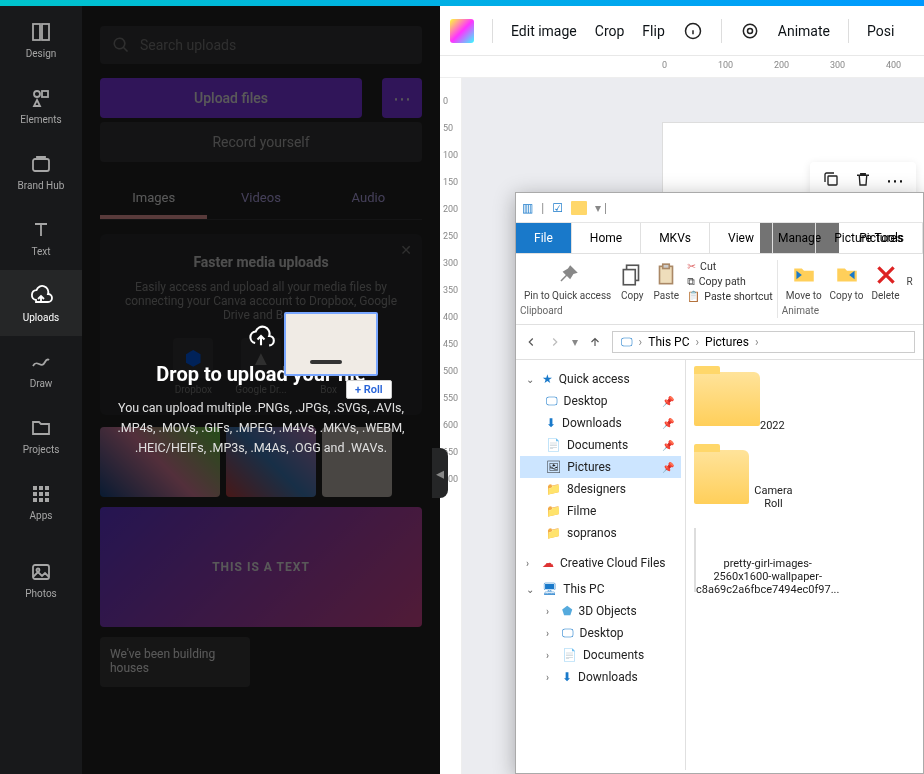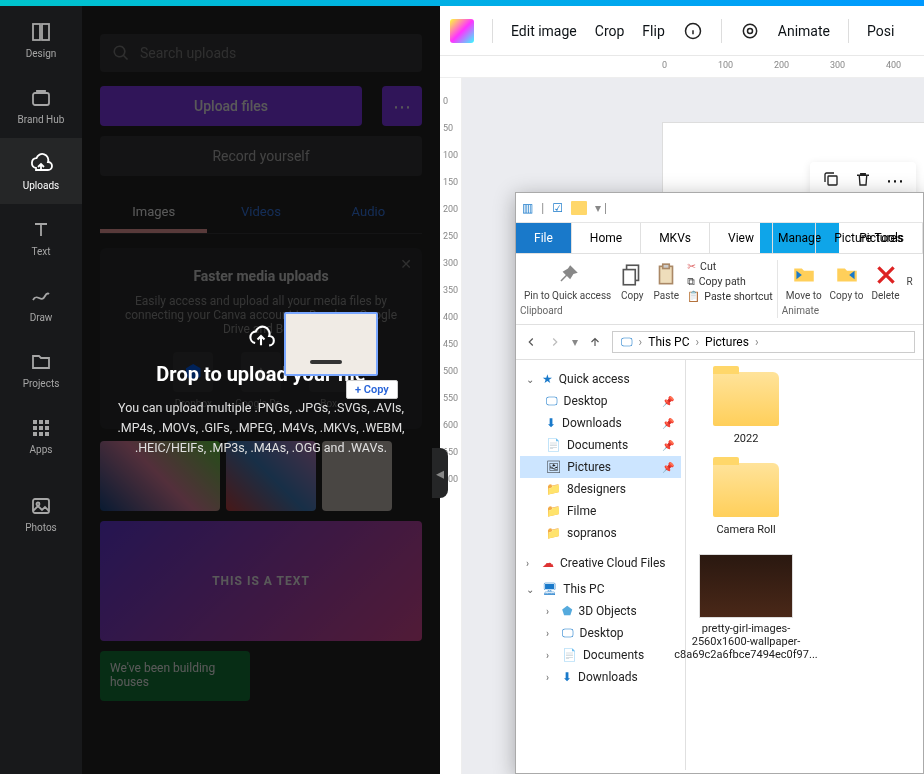--- a/index.html
+++ b/index.html
@@ -2,41 +2,41 @@
 <html><head>
 <meta charset="utf-8">
 <style>
 *{margin:0;padding:0;box-sizing:border-box;font-family:-apple-system,BlinkMacSystemFont,'Segoe UI',Roboto,sans-serif}
 body{width:924px;height:774px;overflow:hidden;position:relative;background:#0d1216}
 .topbar{position:absolute;top:0;left:0;right:0;height:6px;background:linear-gradient(90deg,#00c4cc,#0099ff)}
 .sidebar{position:absolute;top:6px;left:0;width:82px;height:768px;background:#18191b;display:flex;flex-direction:column;align-items:center;}
 .sidebar-item{display:flex;flex-direction:column;align-items:center;justify-content:center;width:82px;height:66px;color:#a6a6a6;cursor:pointer;font-size:10px}
 .sidebar-item.active{background:#252627;color:#fff}
 .sidebar-item svg{width:24px;height:24px;margin-bottom:4px}
-.panel{position:absolute;top:6px;left:82px;width:358px;height:768px;background:#252627;padding:28px 18px;color:#a6a6a6}
+.panel{position:absolute;top:6px;left:82px;width:358px;height:768px;background:#252627;padding:20px 18px;color:#a6a6a6}
 .search-box{display:flex;align-items:center;background:#3a3a3c;border-radius:4px;padding:10px 12px;margin-bottom:14px}
 .search-box svg{width:18px;height:18px;margin-right:10px;fill:#888}
 .search-box span{color:#888;font-size:14px}
-.upload-row{display:flex;gap:20px;margin-bottom:10px}
+.upload-row{display:flex;gap:20px;margin-bottom:4px}
 .upload-btn{flex:1;background:#8b3dff;color:#fff;border:none;border-radius:4px;padding:12px;font-size:14px;font-weight:500;cursor:pointer}
 .upload-more{width:40px;background:#8b3dff;border:none;border-radius:4px;color:#fff;font-size:18px;cursor:pointer}
 .record-btn{width:100%;background:#3a3a3c;color:#c0c0c0;border:none;border-radius:4px;padding:12px;font-size:14px;cursor:pointer;margin-bottom:18px}
 .tabs{display:flex;border-bottom:1px solid #3a3a3c;margin-bottom:14px}
-.tab{flex:1;text-align:center;padding:10px;font-size:13px;color:#3b82f6;cursor:pointer}
+.tab{flex:1;text-align:center;padding:10px;font-size:13px;color:#c4b5fd;cursor:pointer}
 .tab.active{color:#fff;border-bottom:4px solid #fca5a5}
 .faster-box{background:#2e2f31;border-radius:6px;padding:20px 14px;text-align:center;font-size:12px;color:#999;position:relative;margin-bottom:12px}
 .faster-box h3{color:#e0e0e0;font-size:14px;font-weight:700;margin-bottom:10px}
 .faster-close{position:absolute;top:8px;right:10px;color:#888;cursor:pointer;font-size:14px}
 .connect-row{display:flex;justify-content:center;gap:22px;margin-top:16px}
 .connect-item{display:flex;flex-direction:column;align-items:center;font-size:10px;color:#888}
 .connect-item .box{width:40px;height:40px;background:#3a3a3c;border-radius:4px;display:flex;align-items:center;justify-content:center;margin-bottom:6px;font-size:20px}
 .thumbs{display:flex;gap:6px;margin-bottom:10px}
 .thumb{background:#444;border-radius:4px}
 .gradient-box{width:100%;height:120px;background:linear-gradient(135deg,#6a3de8,#e84e9e);border-radius:4px;display:flex;align-items:center;justify-content:center;color:#fff;font-weight:700;font-size:12px;letter-spacing:1px;margin-bottom:10px}
-.houses-box{width:150px;height:50px;background:#15803d;border-radius:4px;padding:10px;color:#fff;font-size:12px}
+.houses-box{width:150px;height:50px;background:#404040;border-radius:4px;padding:10px;color:#fff;font-size:12px}
 .drop-overlay{position:absolute;top:0;left:0;right:0;bottom:0;background:rgba(0,0,0,0.65);display:flex;flex-direction:column;align-items:center;justify-content:center;color:#fff;text-align:center;padding:20px}
 .drop-overlay h2{font-size:20px;font-weight:700;margin:12px 0}
 .drop-overlay p{font-size:12.5px;line-height:1.6;color:#e0e0e0}
 .drop-overlay svg{width:28px;height:28px}
 .drag-preview{position:absolute;top:312px;left:284px;width:94px;height:64px;background:#f0ebe5;border:2px solid #7aa7ff;border-radius:2px}
 .drag-preview::after{content:'';position:absolute;bottom:10px;left:24px;width:32px;height:4px;background:#333;border-radius:2px}
 .copy-badge{position:absolute;top:380px;left:346px;background:#fff;color:#2864d8;font-size:11px;font-weight:600;padding:2px 8px;border:1px solid #ccc;border-radius:2px}
 .editor{position:absolute;top:6px;left:440px;right:0;height:768px;background:#fff}
 .toolbar{height:50px;display:flex;align-items:center;padding:0 10px;gap:18px;border-bottom:1px solid #e8e8e8;font-size:14px;color:#0d1216}
 .toolbar .color-sq{width:24px;height:24px;background:linear-gradient(135deg,#ff3,#f3f,#3ff);border-radius:3px}
@@ -50,42 +50,42 @@
 .artboard{position:absolute;top:44px;left:222px;width:270px;height:170px;background:#fff;border:1px solid #ddd}
 .float-icons{position:absolute;top:84px;right:8px;display:flex;gap:14px;background:#fff;padding:8px 12px;border-radius:4px;box-shadow:0 2px 8px rgba(0,0,0,.1)}
 .float-icons svg{width:18px;height:18px}
 .collapse-btn{position:absolute;top:448px;left:432px;width:16px;height:50px;background:#252627;border-radius:0 8px 8px 0;display:flex;align-items:center;justify-content:center;color:#888;cursor:pointer;z-index:5}
 .explorer{position:absolute;top:192px;left:515px;width:409px;height:582px;background:#fff;border:1px solid #aaa;box-shadow:0 4px 20px rgba(0,0,0,.3);font-size:12px;z-index:10}
 .exp-titlebar{height:30px;display:flex;align-items:center;padding:0 6px;gap:8px;background:#fff;border-bottom:1px solid #e5e5e5}
 .exp-titlebar .folder-mini{width:16px;height:14px;background:#ffd76a;border-radius:1px}
 .exp-tabs-row{display:flex;border-bottom:1px solid #e0e0e0}
 .exp-tab{padding:8px 18px;font-size:12px;cursor:pointer;border-right:1px solid #e0e0e0}
 .exp-tab.file{background:#1979ca;color:#fff}
-.exp-tab.manage{background:#0ea5e9;margin-left:auto;border:none}
+.exp-tab.manage{background:#737373;margin-left:auto;border:none}
 .exp-tab.pictures{background:#fff}
 .ribbon{display:flex;padding:6px 4px;border-bottom:1px solid #e0e0e0;gap:4px}
 .ribbon-btn{display:flex;flex-direction:column;align-items:center;justify-content:center;font-size:10px;color:#444;padding:2px 4px;cursor:pointer;text-align:center}
 .ribbon-btn svg{width:26px;height:26px;margin-bottom:2px}
 .ribbon-small{display:flex;flex-direction:column;gap:2px;font-size:10.5px;color:#333;padding-left:4px}
 .ribbon-small div{display:flex;align-items:center;gap:4px;cursor:pointer}
 .ribbon-label{font-size:10px;color:#666;text-align:left;padding:2px 0;border-top:none}
 .ribbon-wrap{display:flex;flex-direction:column}
 .ribbon-top{display:flex}
 .breadcrumb{display:flex;align-items:center;padding:6px 8px;gap:10px;border-bottom:1px solid #e0e0e0;font-size:12px}
 .breadcrumb svg{width:14px;height:14px}
 .breadcrumb .path{display:flex;align-items:center;gap:6px;border:1px solid #ccc;padding:3px 8px;flex:1}
 .exp-body{display:flex;height:410px}
 .exp-tree{width:170px;border-right:1px solid #e0e0e0;padding:8px 4px;overflow:hidden}
 .tree-item{display:flex;align-items:center;gap:6px;padding:4px 6px;font-size:12px;color:#222;cursor:pointer}
 .tree-item.selected{background:#cce5ff}
 .tree-item.indent1{padding-left:26px}
 .tree-item .chev{width:10px;color:#666;font-size:10px}
 .tree-item .pin{color:#888;font-size:10px;margin-left:auto}
 .exp-files{flex:1;padding:12px 8px;display:flex;flex-wrap:wrap;gap:18px;align-content:flex-start}
-.file-item{width:104px;display:flex;flex-direction:column;align-items:center;text-align:center;font-size:11px;color:#222;cursor:pointer}
+.file-item{width:104px;display:flex;flex-direction:row;align-items:flex-end;text-align:center;font-size:11px;color:#222;cursor:pointer}
 .file-item .folder-ico{width:66px;height:54px;background:linear-gradient(#ffe39a,#ffcf5a);border-radius:2px 6px 2px 2px;position:relative;margin-bottom:6px}
 .file-item .folder-ico::before{content:'';position:absolute;top:-6px;left:0;width:26px;height:8px;background:#ffd76a;border-radius:2px 2px 0 0}
 .file-item .img-thumb{width:94px;height:64px;background:#f0ebe5;border:1px solid #ddd;margin-bottom:4px;position:relative}
 .file-item .img-thumb.boat::after{content:'';position:absolute;bottom:10px;left:28px;width:30px;height:4px;background:#333;border-radius:2px}
 .file-item .img-thumb.girl{background:linear-gradient(#2a1810,#4a2818)}
 .file-item.selected .img-thumb{outline:2px solid #1979ca;background-color:#e0ecf8}
 .file-item.selected span{background:#cce5ff}
 </style>
 </head>
 <body>
@@ -95,37 +95,45 @@
 <div class="sidebar">
   <div class="sidebar-item">
     <svg viewBox="0 0 24 24" fill="none" stroke="currentColor" stroke-width="1.8">
         <rect x="4" y="4" width="7" height="16"></rect>
         <rect x="13" y="4" width="7" height="16"></rect>
       </svg>
     <span>Design</span>
   </div>
   <div class="sidebar-item">
     <svg viewBox="0 0 24 24" fill="none" stroke="currentColor" stroke-width="1.8">
+        <circle cx="8" cy="8" r="3"></circle>
+        <rect x="13" y="5" width="6" height="6"></rect>
+        <path d="M8 14l3 6H5z"></path>
+      </svg>
+    <span>Elements</span>
+  </div>
+  <div class="sidebar-item">
+    <svg viewBox="0 0 24 24" fill="none" stroke="currentColor" stroke-width="1.8">
         <rect x="4" y="7" width="16" height="12" rx="2"></rect>
         <path d="M8 7V5h8v2"></path>
       </svg>
     <span>Brand Hub</span>
   </div>
+  <div class="sidebar-item">
+    <svg viewBox="0 0 24 24" fill="none" stroke="currentColor" stroke-width="1.8">
+        <path d="M6 6h12M12 6v12"></path>
+      </svg>
+    <span>Text</span>
+  </div>
   <div class="sidebar-item active">
     <svg viewBox="0 0 24 24" fill="none" stroke="currentColor" stroke-width="1.8">
         <path d="M7 16a5 5 0 0 1 .5-9.9A6 6 0 0 1 19 10a4 4 0 0 1 0 8H7z"></path>
         <path d="M12 12v6m-3-3 3-3 3 3"></path>
       </svg>
     <span>Uploads</span>
-  </div>
-  <div class="sidebar-item">
-    <svg viewBox="0 0 24 24" fill="none" stroke="currentColor" stroke-width="1.8">
-        <path d="M6 6h12M12 6v12"></path>
-      </svg>
-    <span>Text</span>
   </div>
   <div class="sidebar-item">
     <svg viewBox="0 0 24 24" fill="none" stroke="currentColor" stroke-width="1.8">
         <path d="M4 16c4-8 8 4 12-4 2-4 4-2 4-2"></path>
       </svg>
     <span>Draw</span>
   </div>
   <div class="sidebar-item">
     <svg viewBox="0 0 24 24" fill="none" stroke="currentColor" stroke-width="1.8">
         <path d="M4 6h6l2 2h8v10H4z"></path>
@@ -206,21 +214,21 @@
     <svg viewBox="0 0 24 24" fill="none" stroke="#fff" stroke-width="1.8">
         <path d="M7 18a5 5 0 0 1 .5-9.9A6 6 0 0 1 19 12a4 4 0 0 1 0 8"></path>
         <path d="M12 12v8m-3-5 3-3 3 3"></path>
       </svg>
     <h2>Drop to upload your file</h2>
     <p>You can upload multiple .PNGs, .JPGs, .SVGs, .AVIs, .MP4s, .MOVs, .GIFs, .MPEG, .M4Vs, .MKVs, .WEBM, .HEIC/HEIFs, .MP3s, .M4As, .OGG and .WAVs.</p>
   </div>
 </div>
 
 <div class="drag-preview"></div>
-<div class="copy-badge">+ Copy</div>
+<div class="copy-badge">+ Roll</div>
 
 <div class="collapse-btn">◂</div>
 
 <div class="editor">
   <div class="toolbar">
     <div class="color-sq"></div>
     <div class="sep"></div>
     <span>Edit image</span>
     <span>Crop</span>
     <span>Flip</span>

